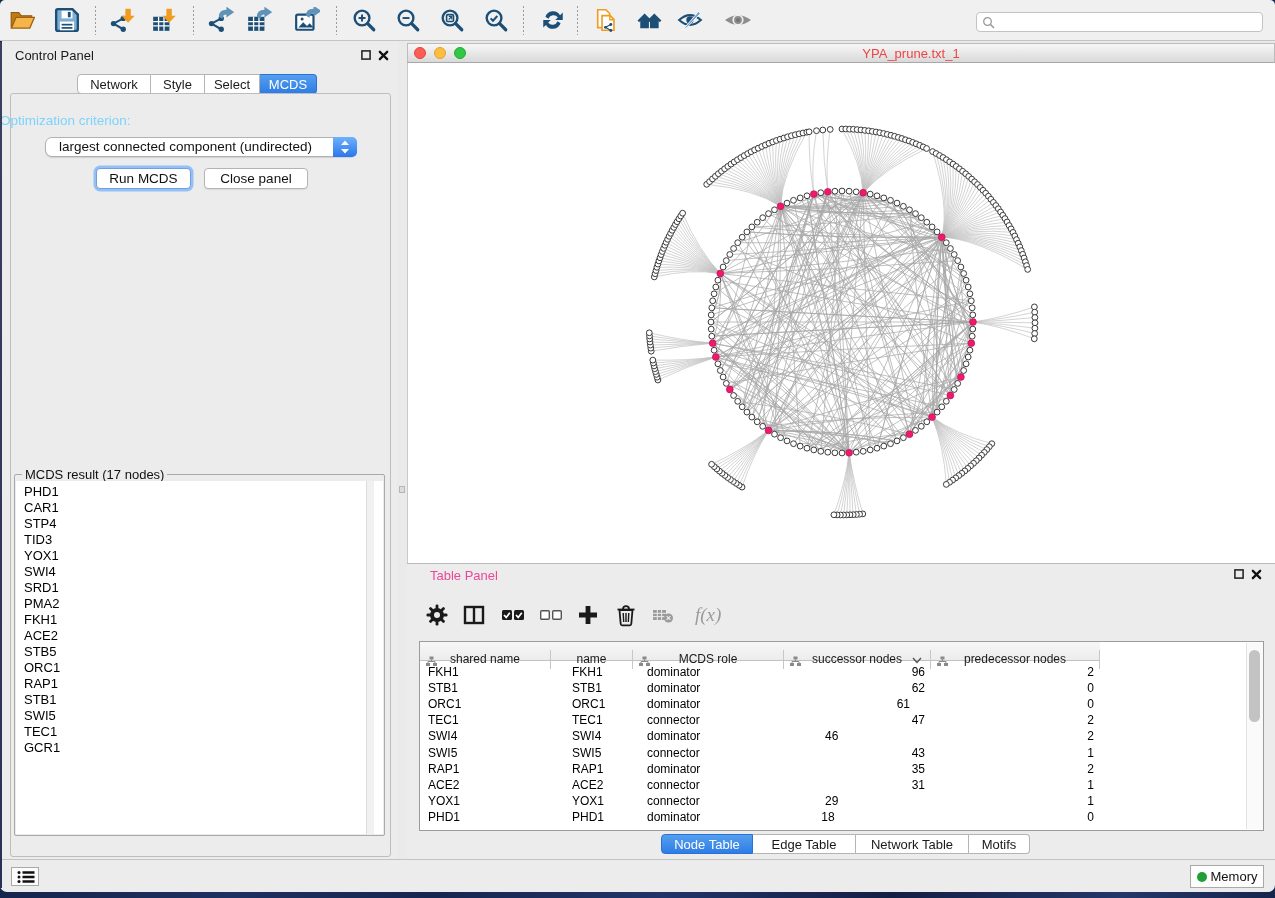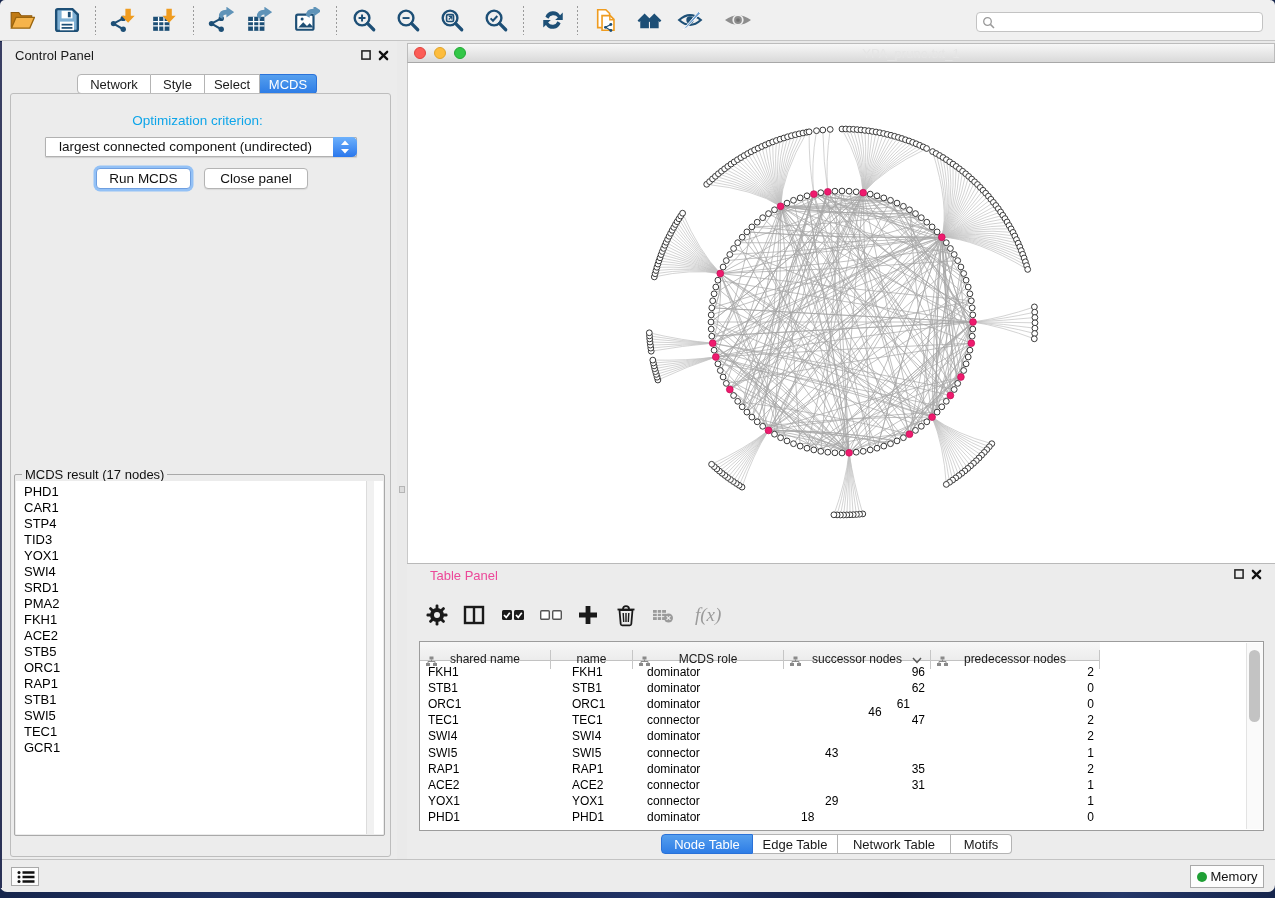--- a/index.html
+++ b/index.html
@@ -14,36 +14,36 @@
 #search{position:absolute;left:976px;top:12px;width:287px;height:20px;background:#fff;border:1px solid #c3c3c3;border-radius:4px}
 
 #cpanel{left:2px;top:41px;width:395px;height:818px;background:#ececec}
 #cp-title{position:absolute;left:15px;top:48px;font-size:13px;color:#1a1a1a}
 #cp-tabs{position:absolute;left:77px;top:74px;height:20px;display:flex;font-size:13px}
 .seg{border:1px solid #b4b4b4;border-left:none;background:#fff;color:#1a1a1a;display:flex;align-items:center;justify-content:center;height:20px}
 .seg.first{border-left:1px solid #b4b4b4;border-radius:4px 0 0 4px}
 .seg.last{border-radius:0 4px 4px 0}
 .seg.sel{background:linear-gradient(#559fee,#2e7de6);border-color:#2a72d8;color:#fff}
 #cp-box{position:absolute;left:10px;top:93px;width:381px;height:764px;border:1px solid #bdbdbd;border-radius:3px;background:#ececec}
-#optlabel{position:absolute;left:0;top:113px;width:395px;text-align:center;font-size:13.5px;color:#0ea5e9}
-#dropdown{position:absolute;left:45px;top:137px;width:312px;height:20px;background:#fff;border:1px solid #b1b1b1;border-radius:1px;font-size:13.5px;color:#111;line-height:18px;padding-left:13px;box-shadow:0 1px 1px rgba(0,0,0,.12)}
+#optlabel{position:absolute;left:0;top:113px;width:395px;font-size:13.5px;color:#7dd3fc}
+#dropdown{position:absolute;left:45px;top:137px;width:312px;height:20px;background:#fff;border:1px solid #b1b1b1;border-radius:7px;font-size:13.5px;color:#111;line-height:18px;padding-left:13px;box-shadow:0 1px 1px rgba(0,0,0,.12)}
 #ddcap{position:absolute;left:333px;top:137px;width:24px;height:20px;background:linear-gradient(#6db1fc,#2a77ec);border-radius:0 5px 5px 0}
 .btn{position:absolute;top:168px;height:21px;background:#fff;border:1px solid #b4b4b4;border-radius:4px;font-size:13.5px;color:#111;text-align:center;line-height:19px;box-shadow:0 1px 1px rgba(0,0,0,.08)}
 #runbtn{left:96px;width:95px;box-shadow:0 0 0 2.5px #93c1f6;border-color:#6f9fe0}
 #closebtn{left:204px;width:104px}
 #fieldset{position:absolute;left:14px;top:474px;width:371px;height:362px;border:1px solid #a9a9a9;border-radius:2px}
 #fs-legend{position:absolute;left:22px;top:467px;background:#ececec;padding:0 3px;font-size:13px;color:#111}
 #fs-list{position:absolute;left:16px;top:481px;width:367px;height:353px;background:#fff;font-size:13px;color:#000;line-height:16px;padding:3px 0 0 8px}
 #fs-scroll{position:absolute;left:366px;top:481px;width:8px;height:353px;background:#f1f1f1;border-left:1px solid #dcdcdc}
 
 #split{left:397px;top:41px;width:10px;height:817px;background:#eaeaea}
 #grip{position:absolute;left:399px;top:486px;width:6px;height:7px;background:#dcdcdc;border:1px solid #b5b5b5}
 
 #netbar{left:407px;top:43px;width:868px;height:20px;background:linear-gradient(#f7f7f7,#d9d9d9);border:1px solid #bcbcbc;border-bottom:1px solid #a8a8a8}
-#nettitle{position:absolute;left:800px;top:46px;width:222px;text-align:center;font-size:13px;color:#e5e5e5}
+#nettitle{position:absolute;left:800px;top:46px;width:222px;text-align:center;font-size:13px;color:#ef4444}
 .tl{position:absolute;top:47px;width:12px;height:12px;border-radius:50%}
 #canvas{left:407px;top:63px;width:868px;height:500px;background:#fff;border-left:1px solid #c9c9c9}
 
 #tpanel{left:407px;top:563px;width:868px;height:296px;background:#ececec;border-top:1px solid #b9b9b9}
 #tp-title{position:absolute;left:430px;top:568px;font-size:13px;color:#ec4899}
 #tbox{position:absolute;left:419px;top:641px;width:845px;height:190px;background:#fff;border:1px solid #9c9c9c}
 #thead{position:absolute;left:420px;top:642px;width:680px;height:19px;background:linear-gradient(#f7f7f7,#ececec);border-bottom:1px solid #c2c2c2;font-size:12px;color:#1a1a1a}
 .hc{position:absolute;top:8px;height:19px;border-right:1px solid #c6c6c6;text-align:center;line-height:19px}
 .hic{position:absolute;top:4px;left:6px}
 .rowtxt{position:absolute;font-size:12px;color:#000;height:16px;line-height:16px}
@@ -1076,52 +1076,52 @@
 <div class="rowtxt" style="left:810px;top:696px;width:100px;text-align:right">61</div>
 <div class="rowtxt" style="left:994px;top:696px;width:100px;text-align:right">0</div>
 <div class="rowtxt" style="left:428px;top:712px">TEC1</div>
 <div class="rowtxt" style="left:572px;top:712px">TEC1</div>
 <div class="rowtxt" style="left:647px;top:712px">connector</div>
 <div class="rowtxt" style="left:825px;top:712px;width:100px;text-align:right">47</div>
 <div class="rowtxt" style="left:994px;top:712px;width:100px;text-align:right">2</div>
 <div class="rowtxt" style="left:428px;top:728px">SWI4</div>
 <div class="rowtxt" style="left:572px;top:728px">SWI4</div>
 <div class="rowtxt" style="left:647px;top:728px">dominator</div>
-<div class="rowtxt" style="left:825px;top:704px;width:100px;text-align:center">46</div>
+<div class="rowtxt" style="left:825px;top:728px;width:100px;text-align:left">46</div>
 <div class="rowtxt" style="left:994px;top:728px;width:100px;text-align:right">2</div>
 <div class="rowtxt" style="left:428px;top:745px">SWI5</div>
 <div class="rowtxt" style="left:572px;top:745px">SWI5</div>
 <div class="rowtxt" style="left:647px;top:745px">connector</div>
-<div class="rowtxt" style="left:825px;top:745px;width:100px;">43</div>
+<div class="rowtxt" style="left:825px;top:745px;width:100px;text-align:right">43</div>
 <div class="rowtxt" style="left:994px;top:745px;width:100px;text-align:right">1</div>
 <div class="rowtxt" style="left:428px;top:761px">RAP1</div>
 <div class="rowtxt" style="left:572px;top:761px">RAP1</div>
 <div class="rowtxt" style="left:647px;top:761px">dominator</div>
 <div class="rowtxt" style="left:825px;top:761px;width:100px;text-align:right">35</div>
 <div class="rowtxt" style="left:994px;top:761px;width:100px;text-align:right">2</div>
 <div class="rowtxt" style="left:428px;top:777px">ACE2</div>
 <div class="rowtxt" style="left:572px;top:777px">ACE2</div>
 <div class="rowtxt" style="left:647px;top:777px">connector</div>
 <div class="rowtxt" style="left:825px;top:777px;width:100px;text-align:right">31</div>
 <div class="rowtxt" style="left:994px;top:777px;width:100px;text-align:right">1</div>
 <div class="rowtxt" style="left:428px;top:793px">YOX1</div>
 <div class="rowtxt" style="left:572px;top:793px">YOX1</div>
 <div class="rowtxt" style="left:647px;top:793px">connector</div>
 <div class="rowtxt" style="left:825px;top:793px;width:100px;">29</div>
 <div class="rowtxt" style="left:994px;top:793px;width:100px;text-align:right">1</div>
 <div class="rowtxt" style="left:428px;top:809px">PHD1</div>
 <div class="rowtxt" style="left:572px;top:809px">PHD1</div>
 <div class="rowtxt" style="left:647px;top:809px">dominator</div>
-<div class="rowtxt" style="left:801px;top:809px;width:100px;text-align:left">18</div>
+<div class="rowtxt" style="left:778px;top:809px;width:100px;text-align:center">18</div>
 <div class="rowtxt" style="left:994px;top:809px;width:100px;text-align:right">0</div>
 <div id="vscroll"></div>
 <div id="vthumb"></div>
 <div id="tp-tabs">
  <div class="seg first sel" style="width:92px">Node Table</div>
- <div class="seg" style="width:85px">Edge Table</div>
+ <div class="seg" style="width:103px">Edge Table</div>
  <div class="seg" style="width:113px">Network Table</div>
  <div class="seg last" style="width:61px">Motifs</div>
 </div>
 <div id="status" class="abs"></div>
 <div id="listbtn">
     <svg width="18" height="14" viewBox="0 0 18 14" style="position:absolute;left:5px;top:2px">
       <circle cx="2" cy="2.5" r="1.5" fill="#111"></circle>
       <circle cx="2" cy="7" r="1.5" fill="#111"></circle>
       <circle cx="2" cy="11.5" r="1.5" fill="#111"></circle>
       <path d="M5.5 2.5 h12 M5.5 7 h12 M5.5 11.5 h12" stroke="#111" stroke-width="2.6"></path>

